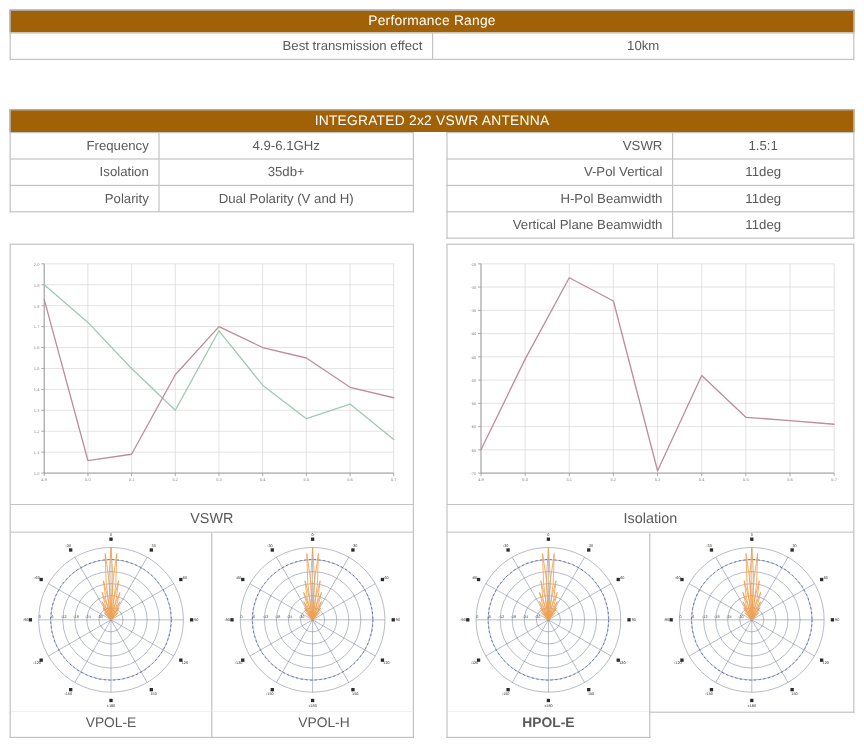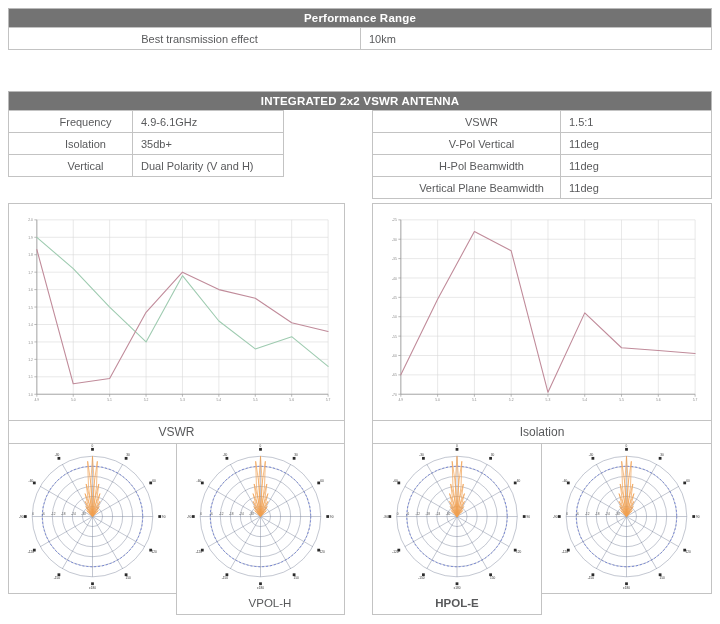--- a/index.html
+++ b/index.html
@@ -21,23 +21,23 @@
     position: relative;
     box-sizing: border-box;
   }
 
   
   .block {
     box-sizing: border-box;
   }
 
   .bar {
-    background: #737373;
+    background: #a16207;
     color: #ffffff;
-    font-weight: bold;
+    font-weight: normal;
     font-size: 11.5px;
     text-align: center;
     letter-spacing: 0.2px;
     height: 19px;
     line-height: 19px;
     border: 1px solid #b9b9b9;
     border-bottom: none;
     box-sizing: border-box;
   }
 
@@ -50,22 +50,22 @@
     border: 1px solid #c3c3c3;
     height: 22px;
     font-size: 11px;
     padding: 0 8px;
     box-sizing: border-box;
     color: #58595b;
     background: #ffffff;
     white-space: nowrap;
     overflow: hidden;
   }
-  .spec-table td.label { text-align: center; padding-left: 38px; }
-  .spec-table td.value { text-align: left; margin-left: 28px; }
+  .spec-table td.label { text-align: right; padding-left: 38px; }
+  .spec-table td.value { text-align: center; margin-left: 28px; }
 
   
   #perf-block {
     position: absolute;
     left: 8px;
     top: 8px;
     width: 704px;
   }
   #perf-block .spec-table td.label { width: 352px; }
 
@@ -75,21 +75,21 @@
     left: 8px;
     top: 91px;
     width: 704px;
   }
 
   
   #left-spec {
     position: absolute;
     left: 8px;
     top: 110px;
-    width: 276px;
+    width: 337px;
   }
   #left-spec .spec-table td.label { width: 124px; }
 
   #right-spec {
     position: absolute;
     left: 372px;
     top: 110px;
     width: 340px;
   }
   #right-spec .spec-table td.label { width: 188px; }
@@ -178,21 +178,21 @@
       <tbody>
         <tr>
           <td class="label">Frequency</td>
           <td class="value">4.9-6.1GHz</td>
         </tr>
         <tr>
           <td class="label">Isolation</td>
           <td class="value">35db+</td>
         </tr>
         <tr>
-          <td class="label">Vertical</td>
+          <td class="label">Polarity</td>
           <td class="value">Dual Polarity (V and H)</td>
         </tr>
       </tbody>
     </table>
   </div>
 
   <div class="block" id="right-spec">
     <table class="spec-table">
       <tbody>
         <tr>
@@ -410,20 +410,21 @@
         <text x="146.85382907247958" y="110.2" text-anchor="middle" font-size="3.2" fill="#333" font-family="&quot;Liberation Sans&quot;, sans-serif">120</text>
         <text x="120.5" y="136.55382907247957" text-anchor="middle" font-size="3.2" fill="#333" font-family="&quot;Liberation Sans&quot;, sans-serif">150</text>
         <text x="84.5" y="146.2" text-anchor="middle" font-size="3.2" fill="#333" font-family="&quot;Liberation Sans&quot;, sans-serif">±180</text>
         <text x="48.49999999999997" y="136.55382907247954" text-anchor="middle" font-size="3.2" fill="#333" font-family="&quot;Liberation Sans&quot;, sans-serif">-150</text>
         <text x="22.146170927520423" y="110.2" text-anchor="middle" font-size="3.2" fill="#333" font-family="&quot;Liberation Sans&quot;, sans-serif">-120</text>
         <text x="12.5" y="74.19999999999999" text-anchor="middle" font-size="3.2" fill="#333" font-family="&quot;Liberation Sans&quot;, sans-serif">-90</text>
         <text x="22.146170927520416" y="38.20000000000001" text-anchor="middle" font-size="3.2" fill="#333" font-family="&quot;Liberation Sans&quot;, sans-serif">-60</text>
         <text x="48.500000000000014" y="11.846170927520415" text-anchor="middle" font-size="3.2" fill="#333" font-family="&quot;Liberation Sans&quot;, sans-serif">-30</text>
       </svg>
   </div>
+  <div class="polar-label" id="polar-label-0">VPOL-E</div>
 
   <div class="polar-cell" id="polar-1">
     <svg class="polar-svg" viewBox="0 0 169 150" preserveAspectRatio="xMidYMid meet">
         <circle cx="84.5" cy="73" r="10.166666666666666" fill="none" stroke="#6f7890" stroke-width="0.5" opacity="0.85"></circle>
         <circle cx="84.5" cy="73" r="20.333333333333332" fill="none" stroke="#6f7890" stroke-width="0.5" opacity="0.85"></circle>
         <circle cx="84.5" cy="73" r="30.5" fill="none" stroke="#6f7890" stroke-width="0.5" opacity="0.85"></circle>
         <circle cx="84.5" cy="73" r="40.666666666666664" fill="none" stroke="#6f7890" stroke-width="0.5" opacity="0.85"></circle>
         <circle cx="84.5" cy="73" r="50.833333333333336" fill="none" stroke="#6f7890" stroke-width="0.5" opacity="0.85"></circle>
         <circle cx="84.5" cy="73" r="61" fill="none" stroke="#6f7890" stroke-width="0.5" opacity="0.85"></circle>
         <circle cx="84.5" cy="73" r="50.833333333333336" fill="none" stroke="#4a5fd0" stroke-width="0.7" stroke-dasharray="2 2"></circle>

